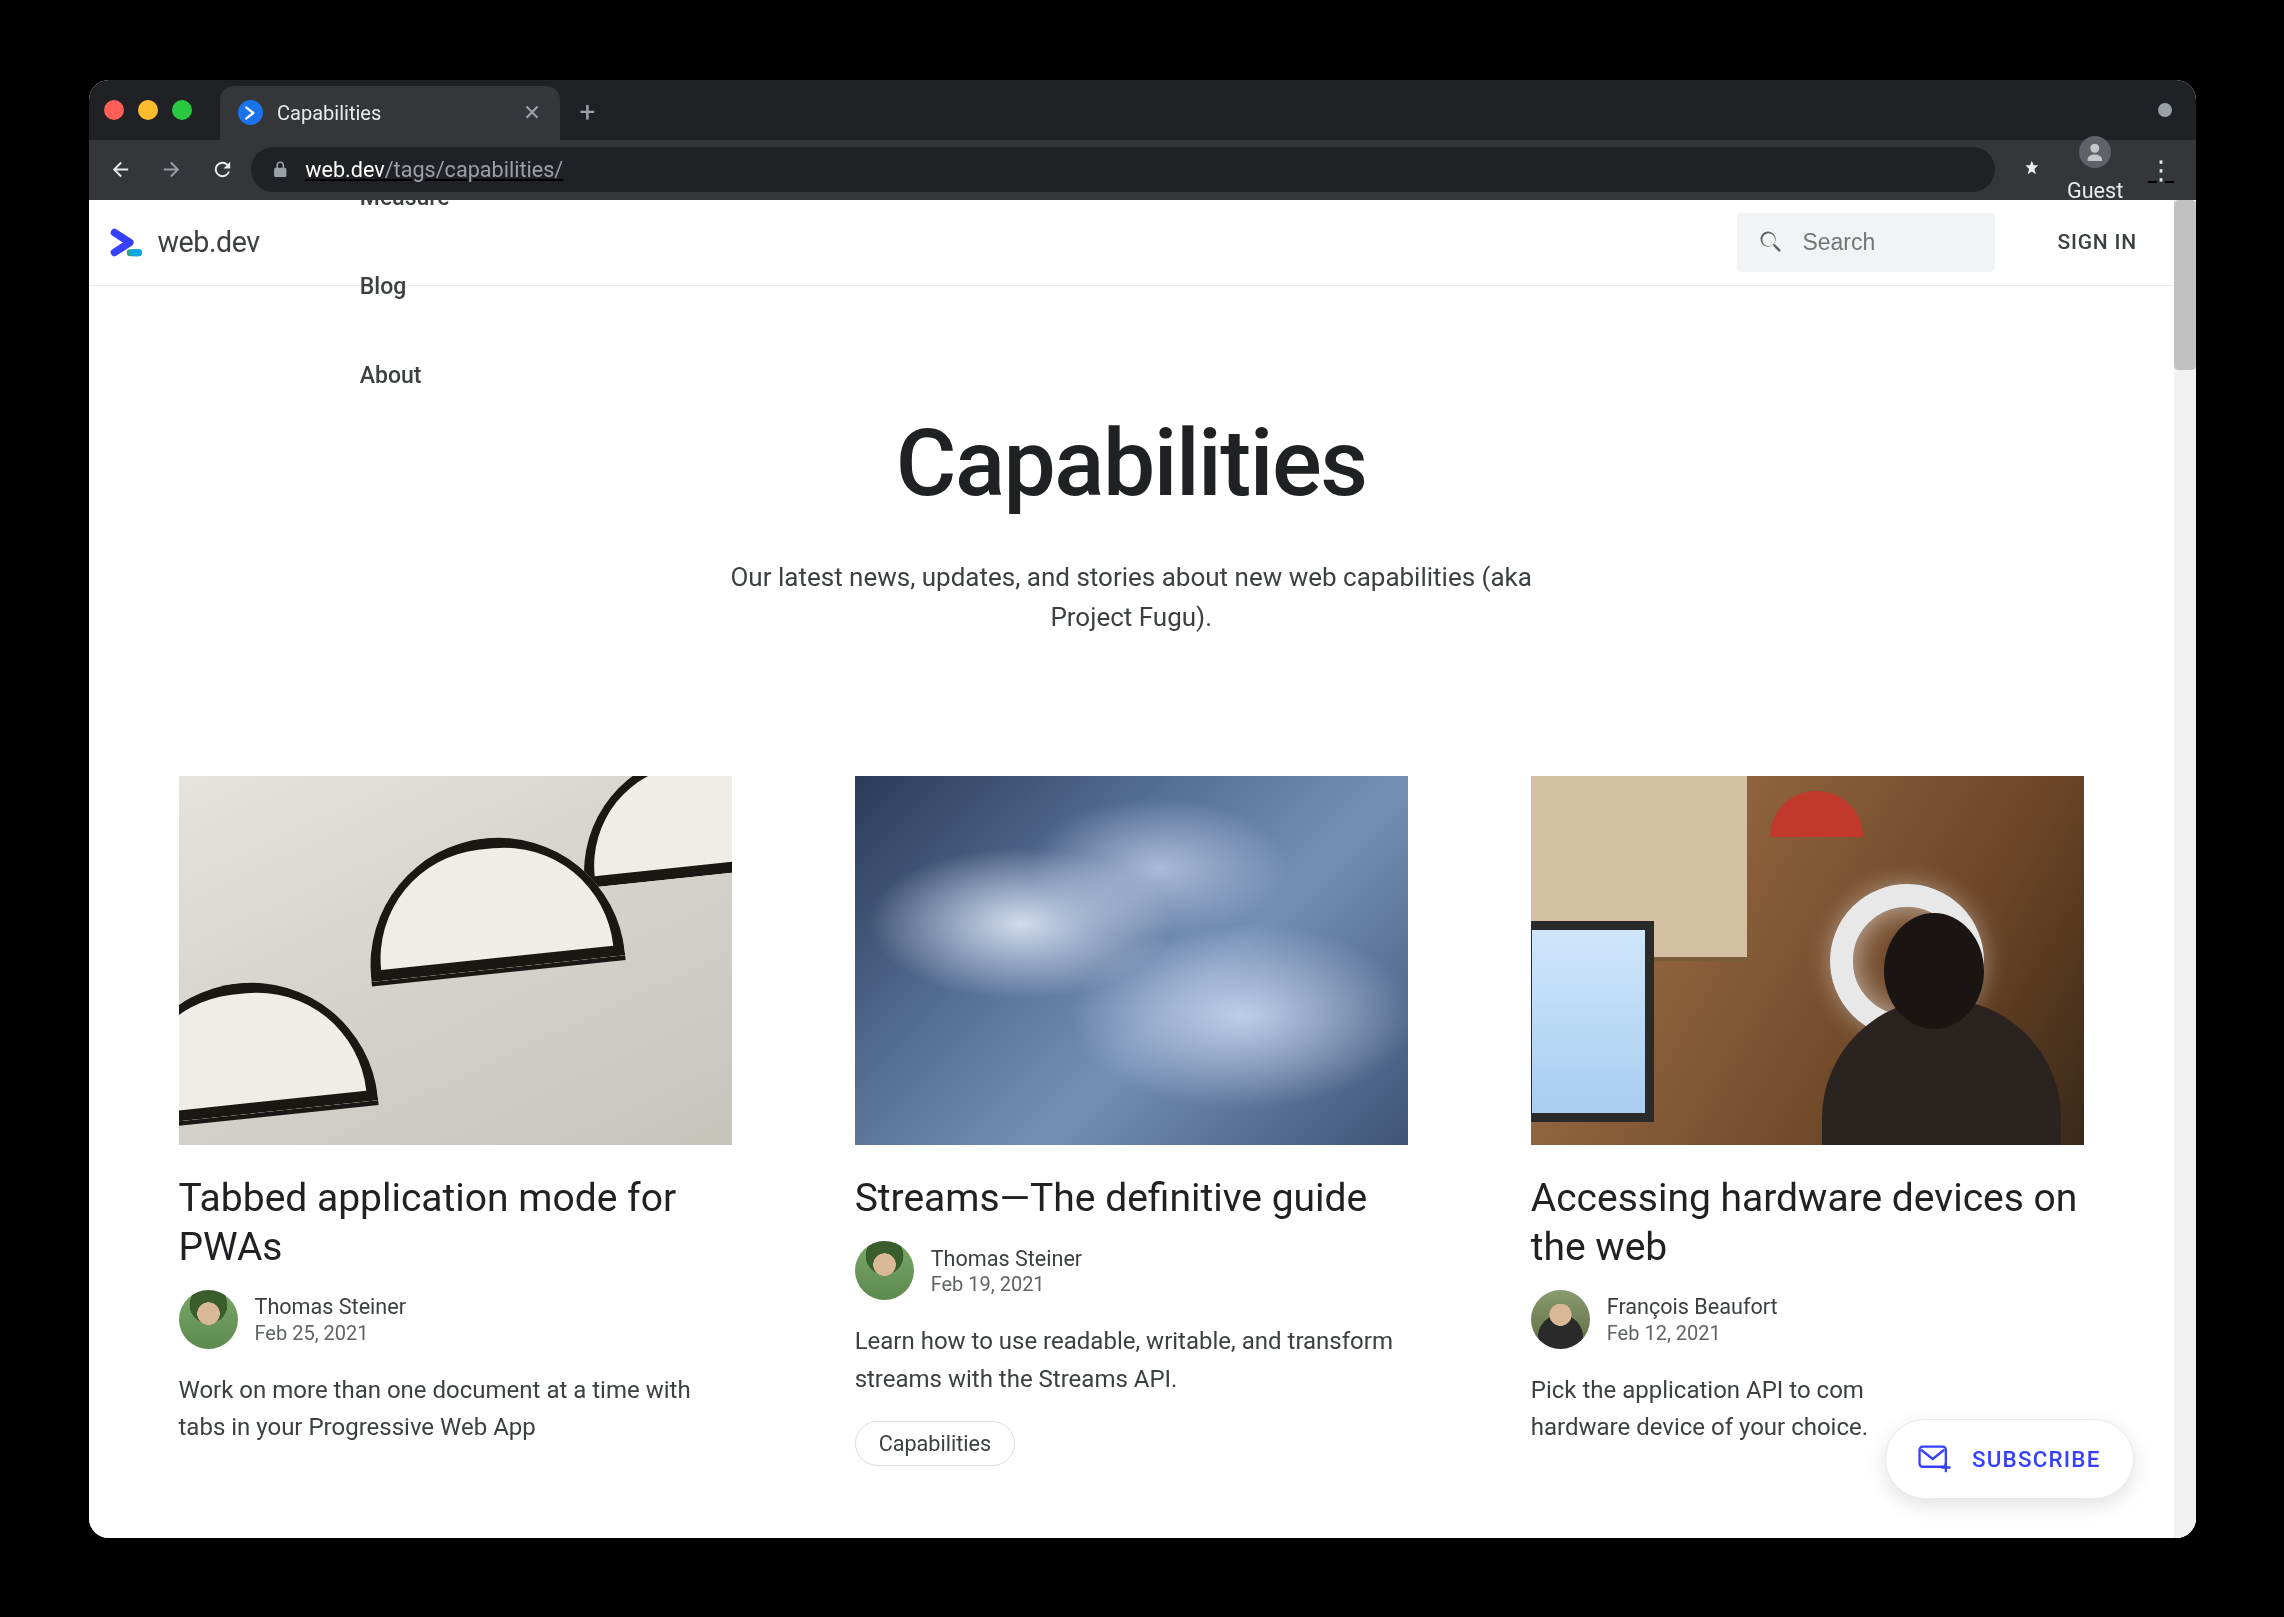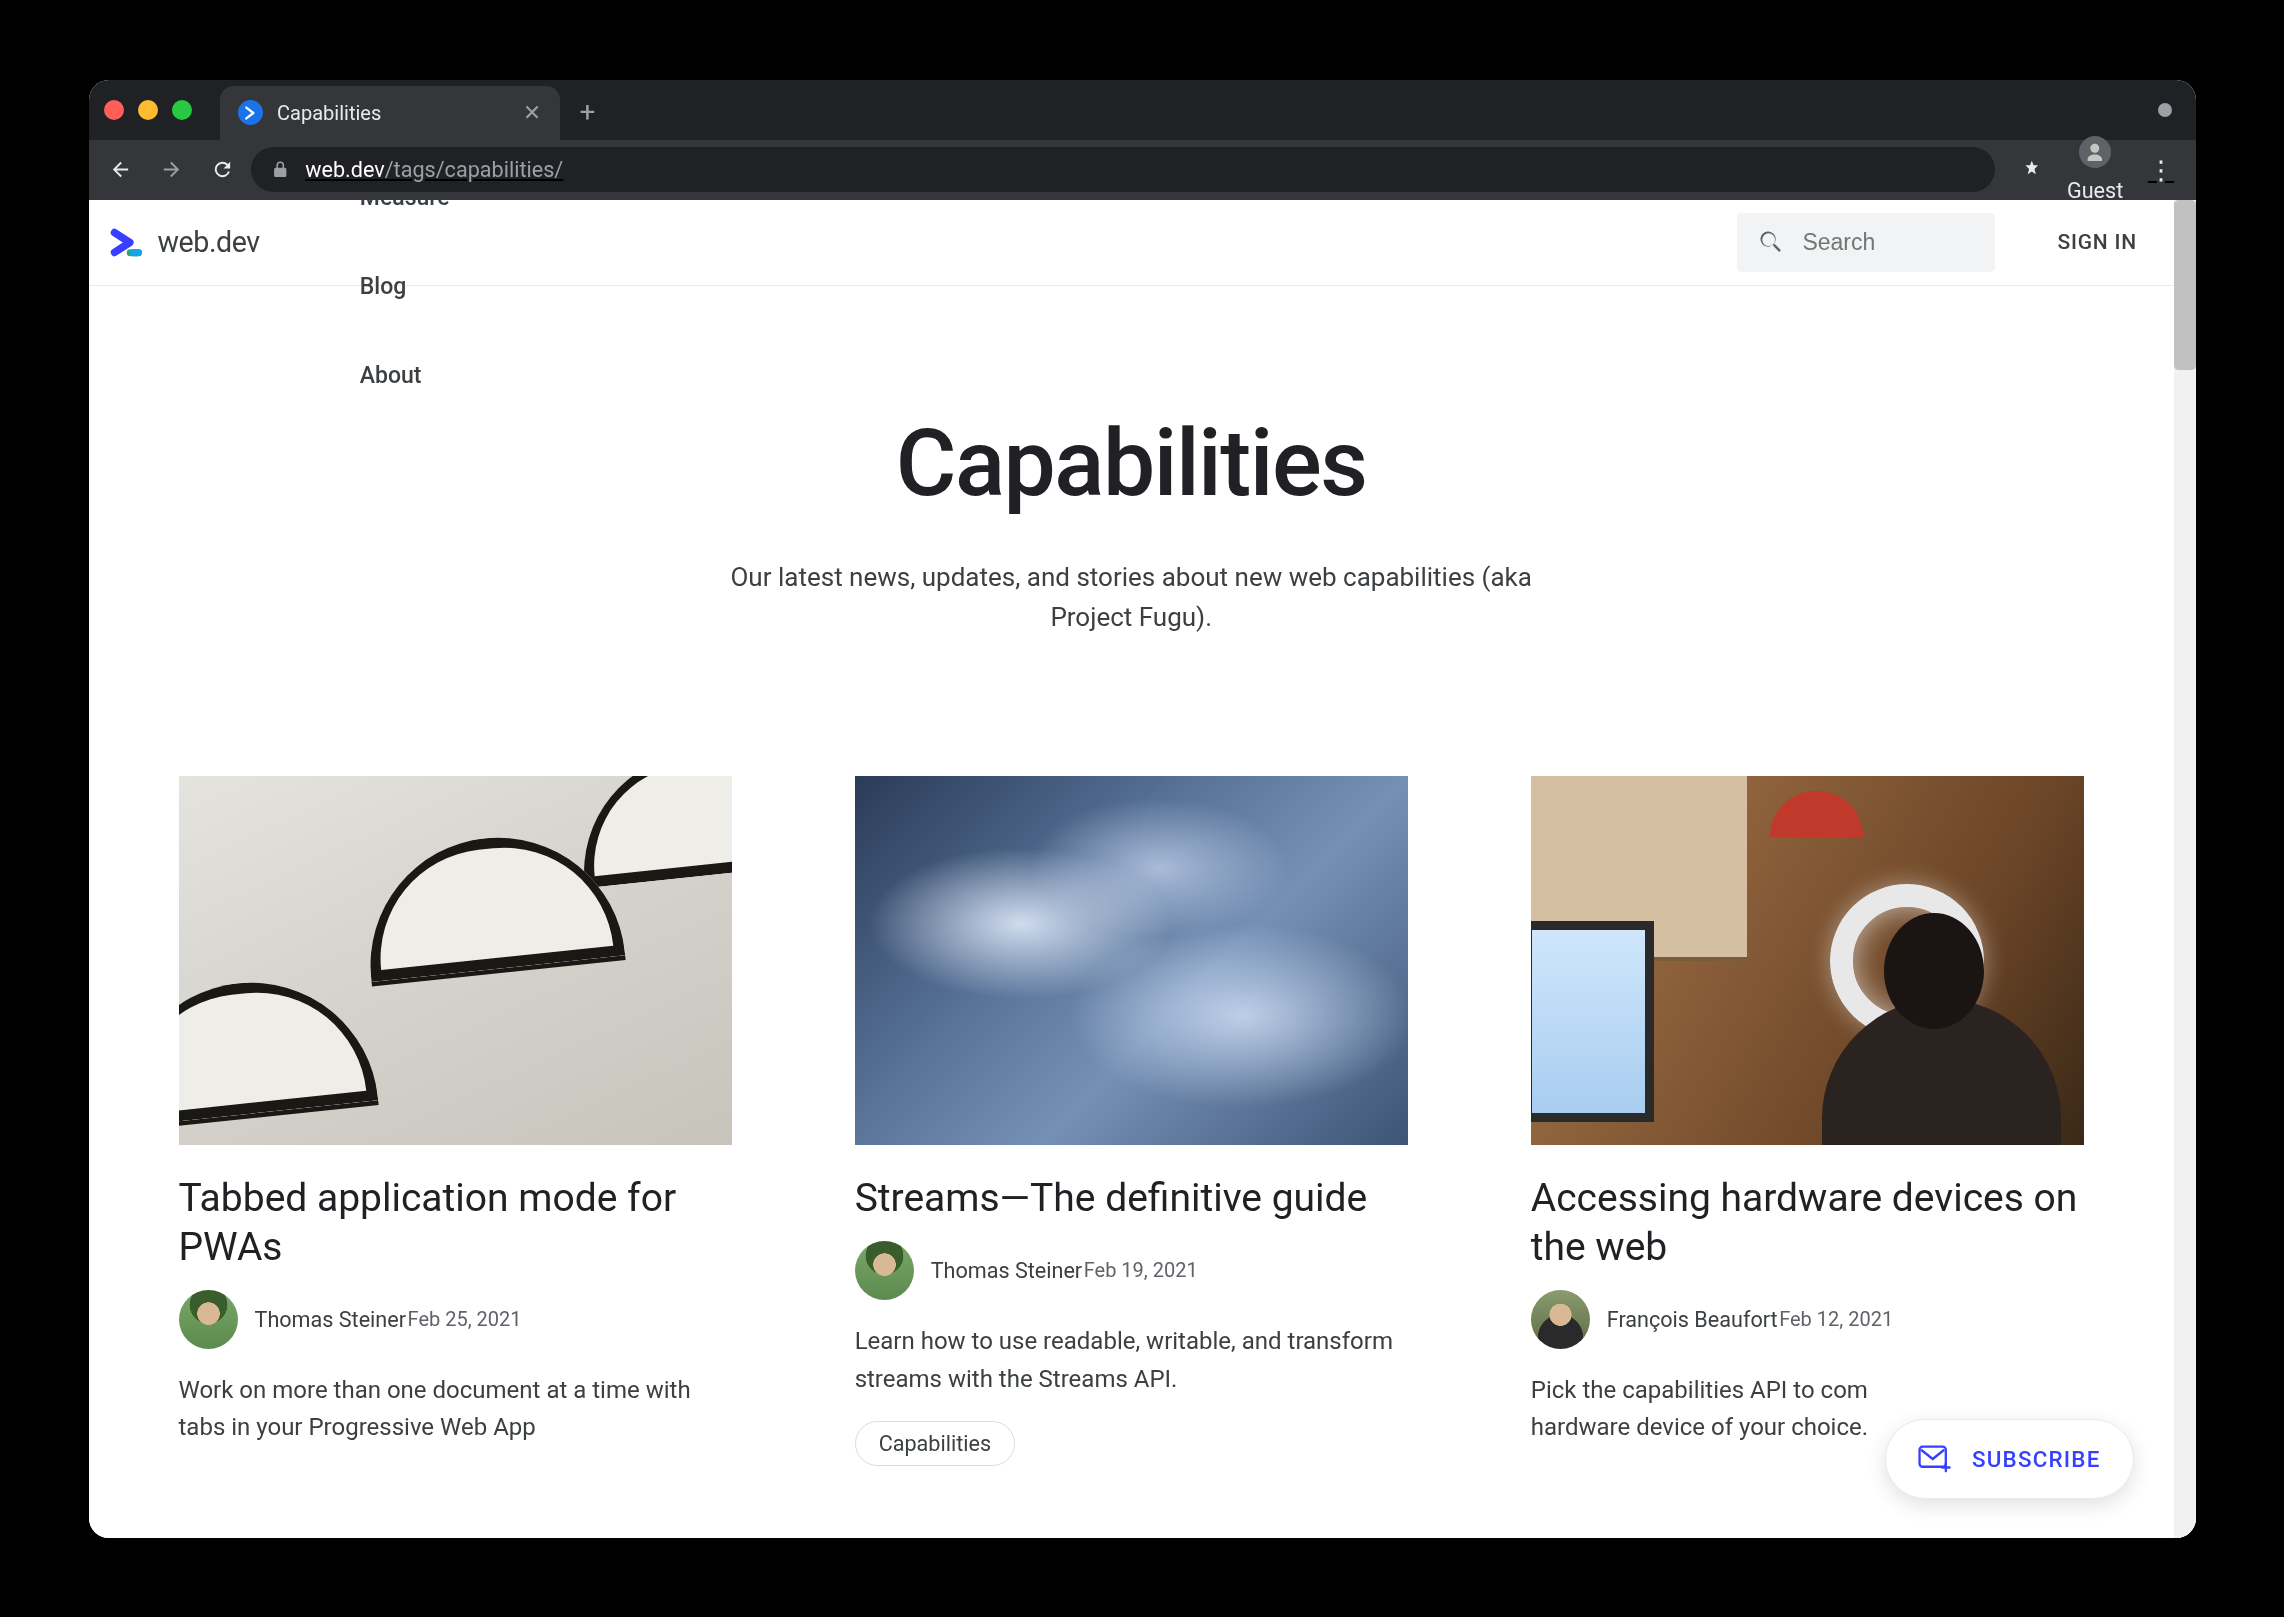--- a/index.html
+++ b/index.html
@@ -265,21 +265,21 @@
 .avatar.a1, .avatar.a2 {
   background: radial-gradient(circle at 50% 40%, #d9b896 0 24%, transparent 25%),
               radial-gradient(circle at 50% 25%, #3a5d2e 0 35%, transparent 36%),
               linear-gradient(#7aa868, #5c8a4f);
 }
 .avatar.a3 {
   background: radial-gradient(circle at 50% 42%, #d9b896 0 24%, transparent 25%),
               radial-gradient(circle at 50% 80%, #2a2a2a 0 40%, transparent 41%),
               linear-gradient(#8a9b6f, #5c6b44);
 }
-.author-meta { display: flex; flex-direction: row; gap: 1.5px; }
+.author-meta { display: flex; flex-direction: column; gap: 1.5px; }
 .author-name { font-size: 21.6px; color: #3c4043; cursor: pointer; }
 .author-date { font-size: 20px; color: #5f6368; }
 .card-desc {
   font-size: 24px; color: #3c4043; line-height: 1.55; margin-top: 23px;
 }
 .tag-chip {
   display: inline-block; border: 1.5px solid #dadce0; border-radius: 23px;
   padding: 9.3px 23px; font-size: 21.6px; color: #3c4043; margin-top: 23px;
   cursor: pointer;
 }
@@ -449,21 +449,21 @@
           </div>
           <h2>Accessing hardware devices on the web</h2>
           <div class="author-row">
             <div class="avatar a3"></div>
             <div class="author-meta">
               <span class="author-name">François Beaufort</span>
               <span class="author-date">Feb 12, 2021</span>
             </div>
           </div>
           <p class="card-desc">
-            <span>Pick the capabilities API to com</span><br>
+            <span>Pick the application API to com</span><br>
             <span>hardware device of your choice.</span>
           </p>
         </article>
       </div>
     </div>
 
     <div class="subscribe-fab">
       <span class="mail-icon">
         <svg width="34" height="28" viewBox="0 0 44 36">
           <rect x="2" y="2" width="34" height="26" rx="4" fill="none" stroke="#3740ff" stroke-width="3"></rect>

